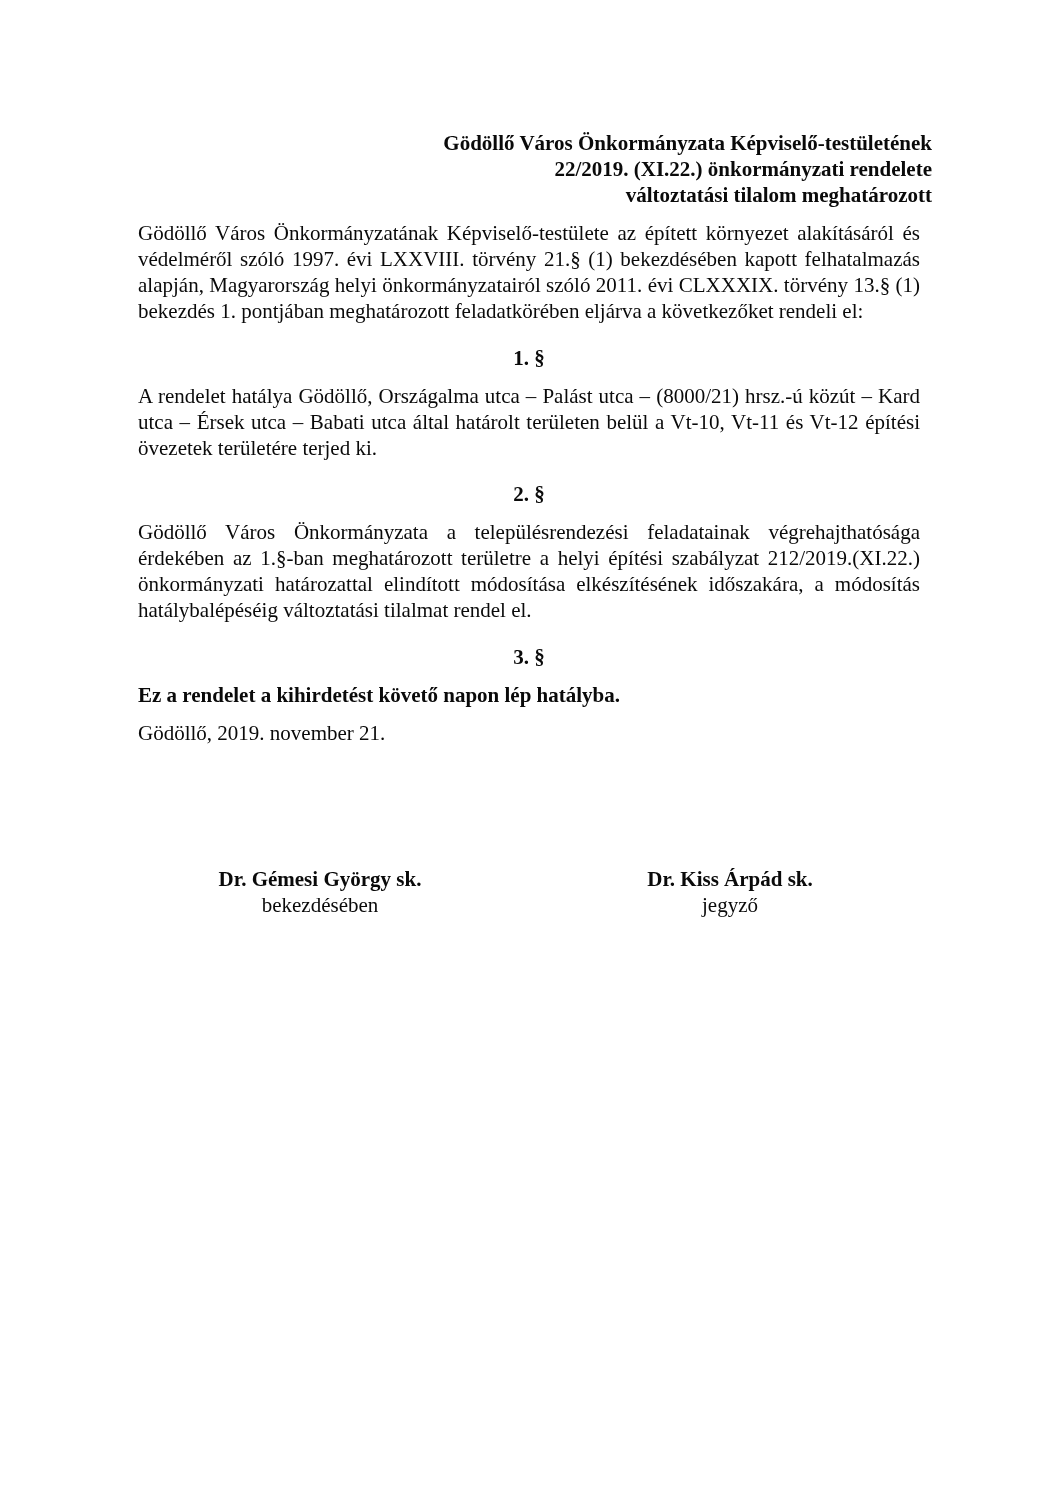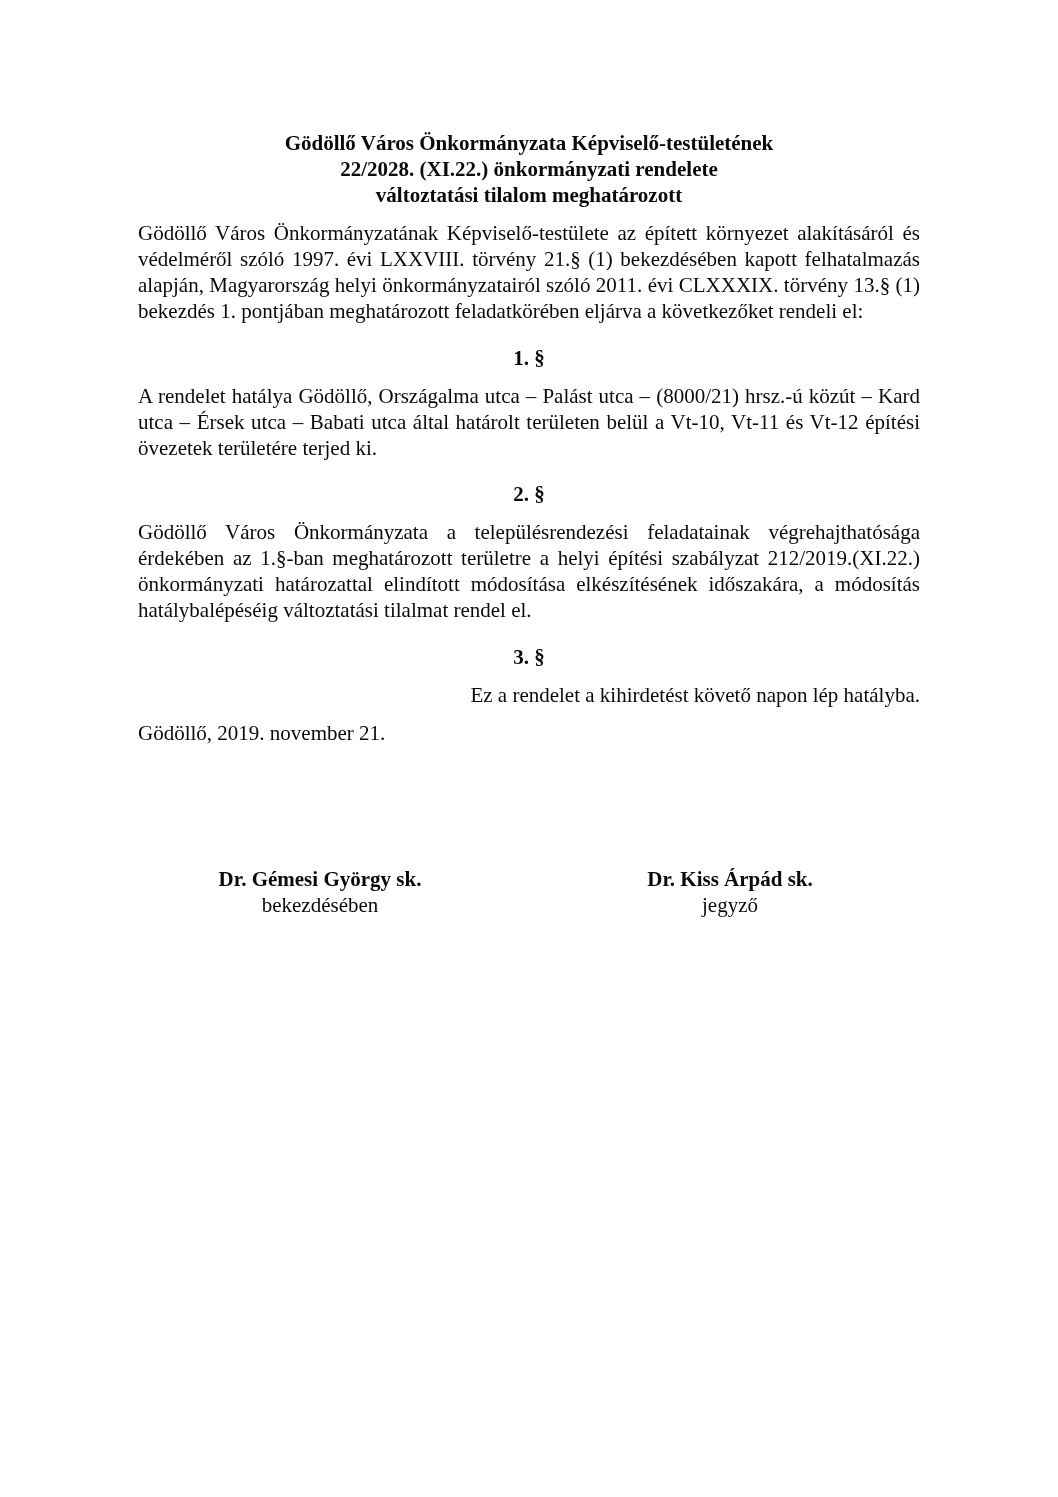--- a/index.html
+++ b/index.html
@@ -16,32 +16,33 @@
     box-sizing: border-box;
     padding: 0 126px;
     font-family: "Liberation Serif", "DejaVu Serif", serif;
     font-size: 21px;
     line-height: 26px;
     color: #0a0a0a;
     overflow: hidden;
   }
   .doc-title {
     margin-top: 130px;
-    text-align: center;
+    text-align: right;
     font-weight: bold;
   }
   .doc-title .title-line {
     line-height: 26px;
   }
   p.body {
     margin: 12px;
     text-align: justify;
   }
   p.body.no-just {
-    text-align: right;
+    text-align: left;
+    font-weight: bold;
   }
   .preamble      { margin-top: 45px; }
   .section-no {
     text-align: center;
     font-weight: bold;
     line-height: 26px;
   }
   .sec1-no  { margin-top: 21px; }
   .sec1-body{ margin-top: 21px; }
   .sec2-no  { margin-top: 20px; }
@@ -77,21 +78,21 @@
     line-height: 26px;
   }
 </style>
 </head>
 <body>
 
 <div class="page">
 
   <header class="doc-title">
     <div class="title-line">Gödöllő Város Önkormányzata Képviselő-testületének</div>
-    <div class="title-line">22/2028. (XI.22.) önkormányzati rendelete</div>
+    <div class="title-line">22/2019. (XI.22.) önkormányzati rendelete</div>
     <div class="title-line">változtatási tilalom meghatározott</div>
   </header>
 
   <p class="body preamble">Gödöllő Város Önkormányzatának Képviselő-testülete az épített környezet alakításáról és védelméről szóló 1997. évi LXXVIII. törvény 21.§ (1) bekezdésében kapott felhatalmazás alapján, Magyarország helyi önkormányzatairól szóló 2011. évi CLXXXIX. törvény 13.§ (1) bekezdés 1. pontjában meghatározott feladatkörében eljárva a következőket rendeli el:</p>
 
   <div class="section-no sec1-no">1. §</div>
   <p class="body sec1-body">A rendelet hatálya Gödöllő, Országalma utca – Palást utca – (8000/21) hrsz.-ú közút – Kard utca – Érsek utca – Babati utca által határolt területen belül a Vt-10, Vt-11 és Vt-12 építési övezetek területére terjed ki.</p>
 
   <div class="section-no sec2-no">2. §</div>
   <p class="body sec2-body">Gödöllő Város Önkormányzata a településrendezési feladatainak végrehajthatósága érdekében az 1.§-ban meghatározott területre a helyi építési szabályzat 212/2019.(XI.22.) önkormányzati határozattal elindított módosítása elkészítésének időszakára, a módosítás hatálybalépéséig változtatási tilalmat rendel el.</p>

